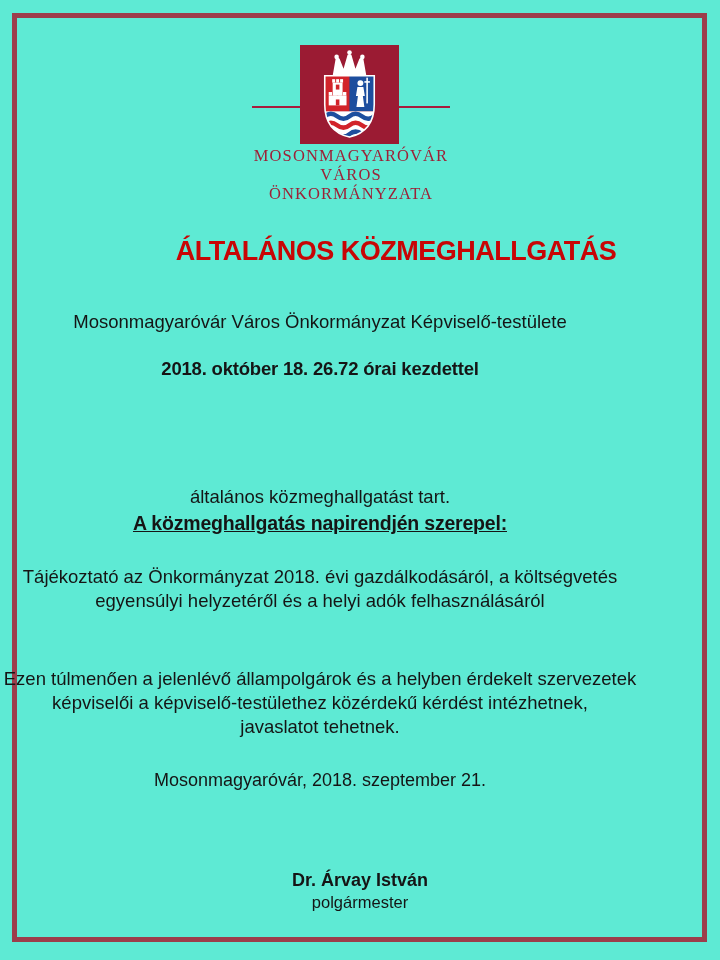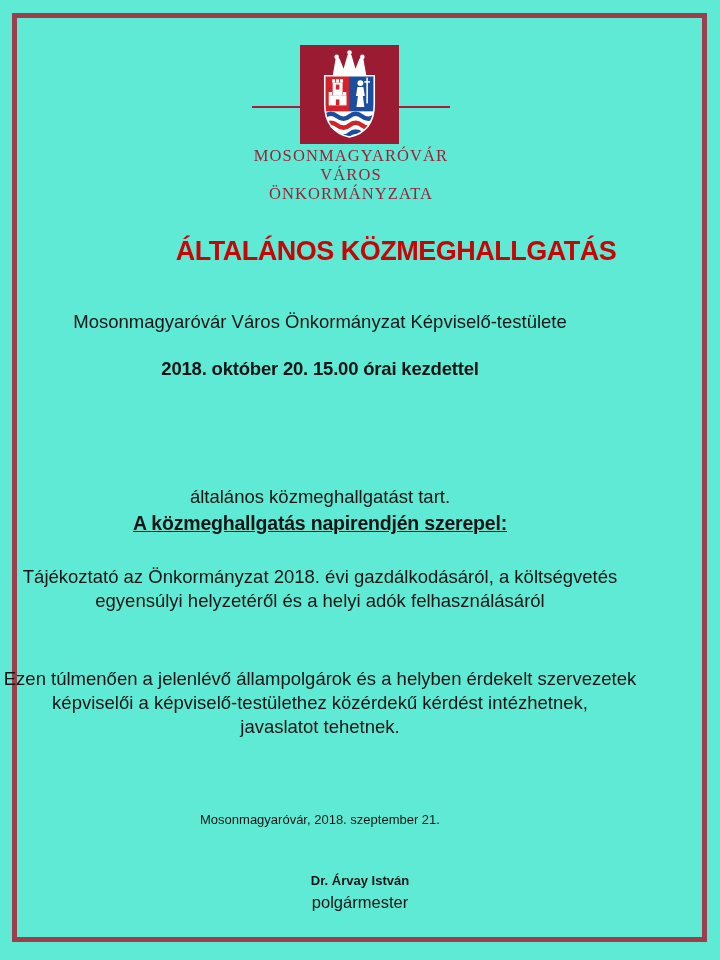--- a/index.html
+++ b/index.html
@@ -51,23 +51,23 @@
     white-space:pre-line;
     color:var(--c-text);
   }
   .p-intro{top:310px;}
   .p-datetime{top:357px;font-weight:bold;letter-spacing:-0.2px;}
   .p-venue{top:404px;}
   .p-holds{top:485px;text-align:center;}
   .p-agenda-heading{top:511px;font-weight:bold;font-size:19.5px;text-decoration:underline;letter-spacing:-0.2px;}
   .p-agenda-item{top:565px;}
   .p-note{top:667px;}
-  .p-dateline{top:808px;font-size:13px;}
+  .p-dateline{top:768px;font-size:18px;}
   .signer{position:absolute;top:869px;left:0;width:720px;text-align:center;}
-  .signer-name{font-size:13px;font-weight:bold;line-height:23px;}
+  .signer-name{font-size:18px;font-weight:bold;line-height:23px;}
   .signer-title{font-size:16.5px;line-height:20px;}
 
   
   .f-maroon{fill:var(--c-maroon);}
   .f-red{fill:var(--c-shield_red);}
   .f-blue{fill:var(--c-shield_blue);}
   .f-white{fill:#ffffff;}
   .s-blue{stroke:var(--c-shield_blue);stroke-width:4.5;fill:none;}
   .s-red{stroke:var(--c-shield_red);stroke-width:4.5;fill:none;}
   .shield-outline{fill:none;stroke:#ffffff;stroke-width:1.6;}
@@ -124,21 +124,21 @@
     </svg>
   </div>
 
   <div class="org-name">MOSONMAGYARÓVÁR
 VÁROS
 ÖNKORMÁNYZATA</div>
 
   <div class="title">ÁLTALÁNOS KÖZMEGHALLGATÁS</div>
 
   <div class="para p-intro">Mosonmagyaróvár Város Önkormányzat Képviselő-testülete</div>
-  <div class="para p-datetime">2018. október 20. 15.00 órai kezdettel</div>
+  <div class="para p-datetime">2018. október 18. 26.72 órai kezdettel</div>
   <div class="para p-holds">általános közmeghallgatást tart.</div>
   <div class="para p-agenda-heading">A közmeghallgatás napirendjén szerepel:</div>
   <div class="para p-agenda-item">Tájékoztató az Önkormányzat 2018. évi gazdálkodásáról, a költségvetés
 egyensúlyi helyzetéről és a helyi adók felhasználásáról</div>
   <div class="para p-note">Ezen túlmenően a jelenlévő állampolgárok és a helyben érdekelt szervezetek
 képviselői a képviselő-testülethez közérdekű kérdést intézhetnek,
 javaslatot tehetnek.</div>
   <div class="para p-dateline">Mosonmagyaróvár,  2018. szeptember 21.</div>
 
   <div class="signer">

